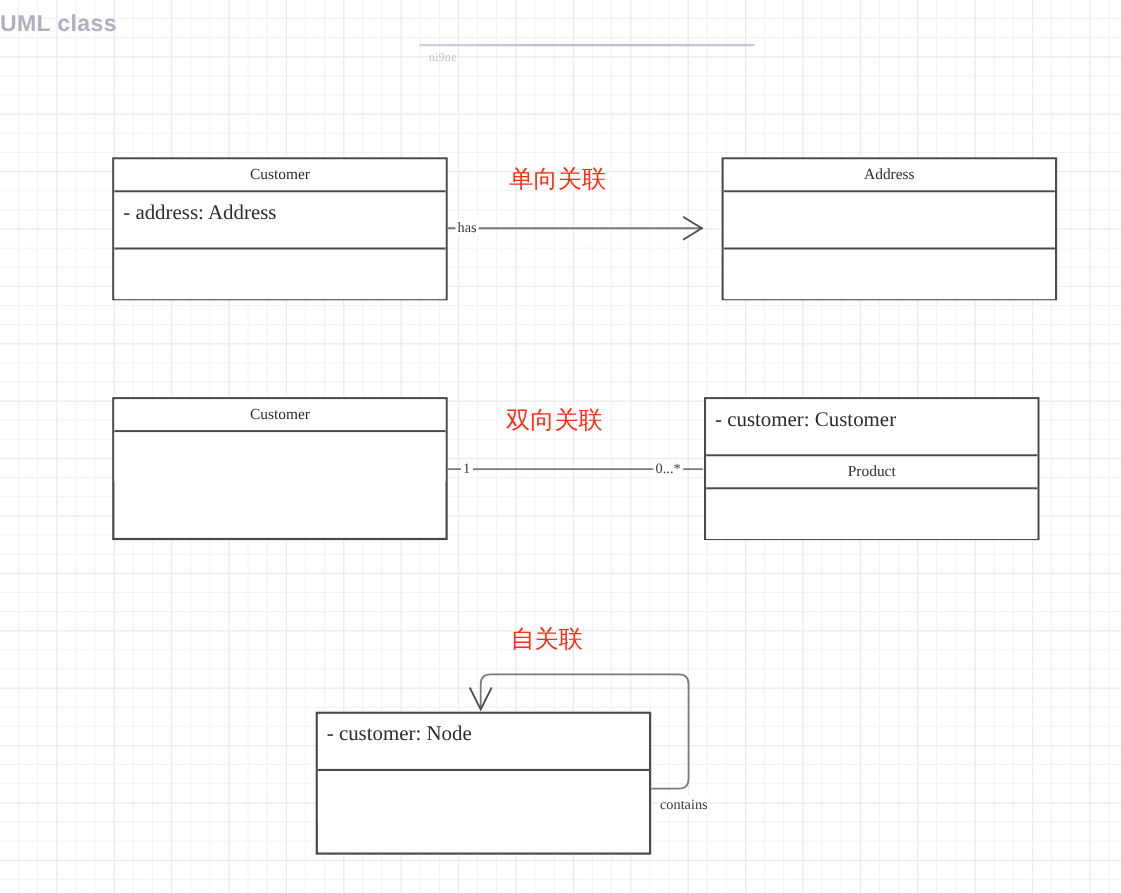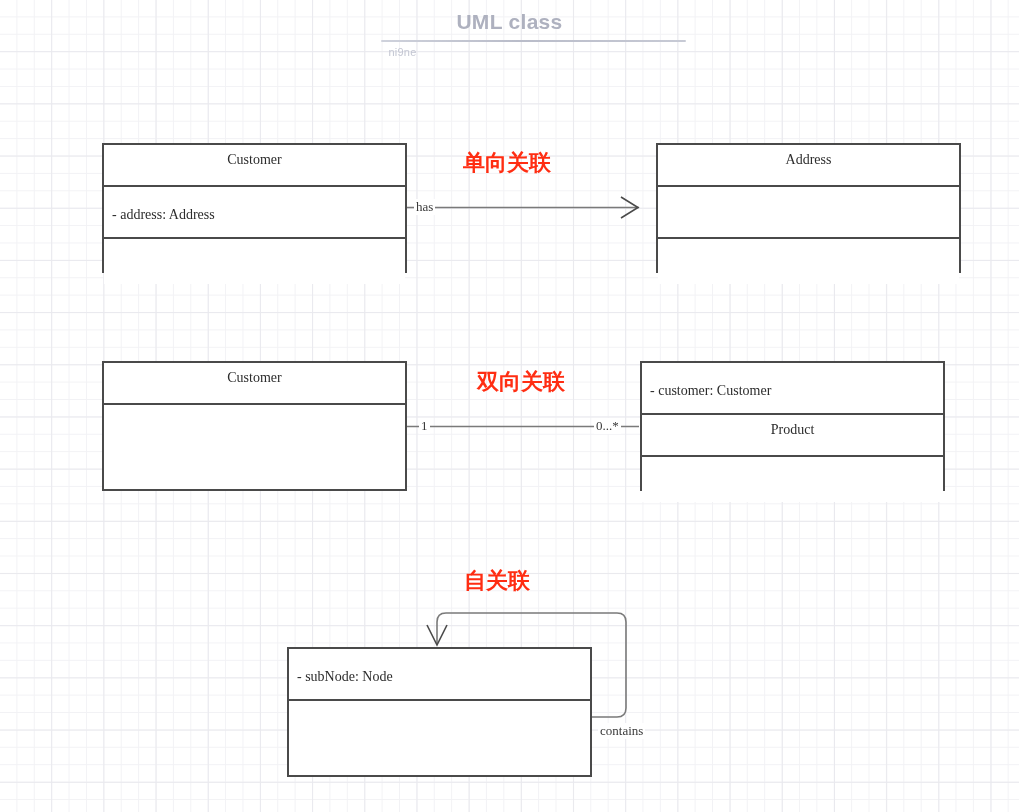--- a/index.html
+++ b/index.html
@@ -31,21 +31,21 @@
       17.4px 17.4px;
     background-position: -1px -1px, -1px -1px, -1px -1px, -1px -1px;
   }
 
   
   .doc-title {
     position: absolute;
     left: 0;
     top: 10px;
     width: 1019px;
-    text-align: center;
+    text-align: left;
     font-family: "Liberation Sans", sans-serif;
     font-size: 21px;
     font-weight: bold;
     color: #aeb1bf;
     letter-spacing: 0.3px;
   }
   .title-rule {
     position: absolute;
     left: 381px;
     top: 40px;
@@ -53,66 +53,66 @@
     height: 2px;
     background: linear-gradient(to right, #cfd2dc 0%, #b9bcc9 45%, #c7cad5 100%);
     border-radius: 1px;
   }
   .doc-subtitle {
     position: absolute;
     left: 0;
     top: 46px;
     width: 805px;
     text-align: center;
-    font-family: Liberation Sans, sans-serif;
+    font-family: Liberation Serif, serif;
     font-size: 11px;
     color: #c3c6d2;
     letter-spacing: 0.2px;
   }
 
   
   .uml-class {
     position: absolute;
     box-sizing: border-box;
     background: #ffffff;
     border: 2px solid #4a4a4a;
   }
   .uml-row {
     box-sizing: border-box;
     position: relative;
     background: #ffffff;
   }
   .uml-name {
-    height: 42px;
+    height: 30px;
     line-height: 30px;
     text-align: center;
     font-size: 14px;
     color: #2c2c2c;
     border-bottom: 2px solid #4a4a4a;
   }
   .uml-attrs {
     height: 52px;
     border-bottom: 2px solid #4a4a4a;
-    font-size: 14px;
+    font-size: 19px;
     color: #2c2c2c;
-    padding: 20px 0 0 8px;
+    padding: 8px 0 0 8px;
   }
   .uml-methods {
     height: 45px;
     font-size: 14px;
     color: #2c2c2c;
     padding: 8px 0 0 8px;
   }
 
   
   .rel-label {
     position: absolute;
     font-family: "Liberation Sans", sans-serif;
     font-size: 22px;
-    font-weight: bold;
+    font-weight: normal;
     color: #ff2d12;
     white-space: nowrap;
   }
   .edge-label {
     position: absolute;
     font-family: "Liberation Serif", serif;
     font-size: 13px;
     color: #3a3a3a;
     background: #ffffff;
     padding: 0 2px;
@@ -166,26 +166,26 @@
     <div class="uml-row uml-name">Customer</div>
     <div class="uml-row uml-methods"></div>
   </div>
 
   <div class="uml-class" style="left:640px; top:361px; width:305px; height:130px;">
     <div class="uml-row uml-attrs">- customer: Customer</div>
     <div class="uml-row uml-name">Product</div>
     <div class="uml-row uml-methods"></div>
   </div>
 
-  <div class="rel-label" style="left:477px; top:367px;">双向关联</div>
+  <div class="rel-label" style="left:460px; top:367px;">双向关联</div>
   <div class="edge-label" style="left:419px; top:418px;">1</div>
   <div class="edge-label" style="left:594px; top:418px;">0...*</div>
 
   <div class="rel-label" style="left:464px; top:566px;">自关联</div>
 
   <div class="uml-class" style="left:287px; top:647px; width:305px; height:130px;">
-    <div class="uml-row uml-attrs">- subNode: Node</div>
+    <div class="uml-row uml-attrs">- customer: Node</div>
     <div class="uml-row uml-methods"></div>
   </div>
 
   <div class="edge-label" style="left:598px; top:679px;margin-top:44px;">contains</div>
 
 </div>
 
 </body></html>

